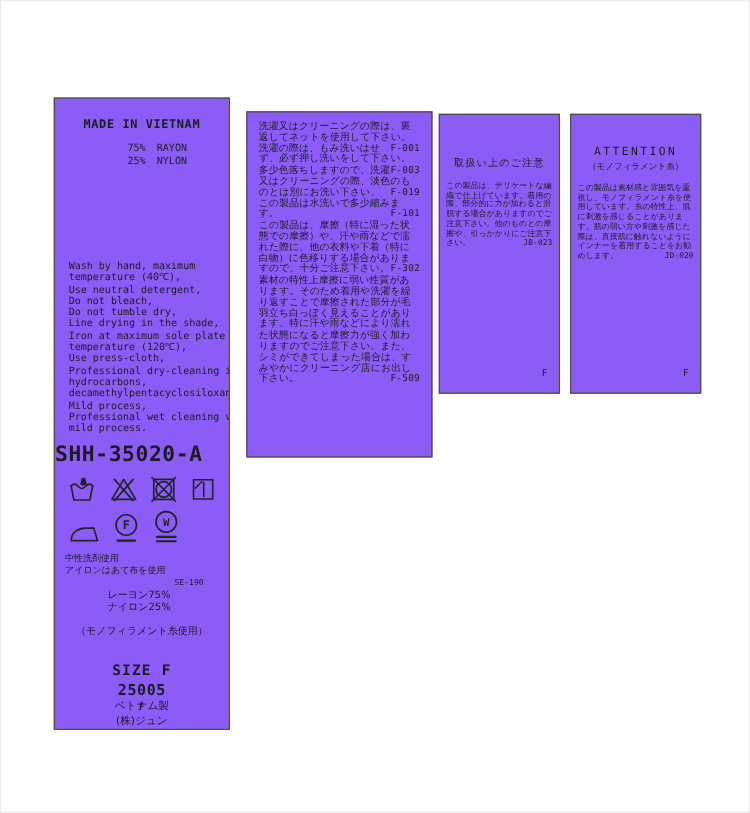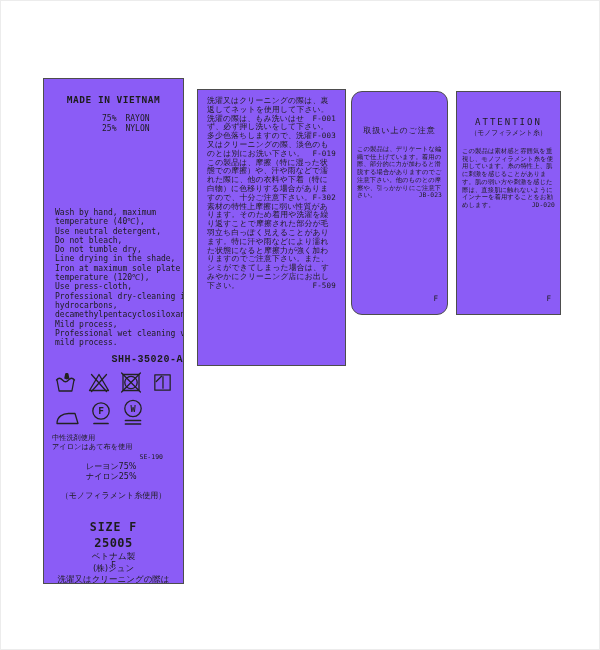--- a/index.html
+++ b/index.html
@@ -14,41 +14,41 @@
     box-sizing:border-box;overflow:hidden;
   }
   .mono{font-family:"DejaVu Sans Mono","Liberation Mono",monospace;}
 
   
   #panel1{left:42px;top:77px;width:141px;height:506px;}
   .origin{margin-top:15px;text-align:center;font-weight:bold;font-size:9.5px;letter-spacing:.5px;}
   .comp-en{margin-top:9px;margin-left:58px;font-size:8px;line-height:10px;}
   .comp-en-row{display:flex;gap:9px;}
   .care-en{margin-top:74px;padding-left:11px;font-size:8px;line-height:9.3px;white-space:nowrap;}
-  .style-no{margin-top:7px;text-align:right;font-weight:bold;font-size:10px;letter-spacing:.5px;font-family:Liberation Mono, monospace;}
+  .style-no{margin-top:7px;text-align:left;font-weight:bold;font-size:17px;letter-spacing:.5px;}
   .sym-row{display:flex;align-items:flex-end;padding-left:10px;margin-top:6px;gap:8px;}
   .sym-row svg{display:block;}
   .notes-jp{margin-top:6px;padding-left:8px;font-size:7.2px;line-height:9px;}
   .se-code{text-align:right;padding-right:20px;font-size:6.5px;margin-top:2px;}
   .comp-jp{padding:1px 16px 0 42px;font-size:8px;line-height:10px;}
   .comp-jp-row{display:flex;justify-content:flex-start;}
   .mono-note{margin-top:8px;text-align:center;font-size:8px;}
   .size-label{margin-top:19px;text-align:center;font-weight:bold;font-size:11.5px;letter-spacing:1px;}
   .product-code{margin-top:2px;text-align:center;font-weight:bold;font-size:12px;letter-spacing:.5px;}
   .cline{text-align:center;font-size:8.5px;line-height:9.5px;margin-top:2px;}
   .phone{text-align:center;font-size:8px;margin-top:1px;}
   .f-mark-bottom{position:absolute;bottom:13px;left:0;right:0;text-align:center;font-size:8px;}
 
   
   #panel2{left:196px;top:88px;width:149px;height:277px;padding:7px 9px 0 9px;}
   #panel2 .p{font-size:7.8px;line-height:8.8px;letter-spacing:.2px;}
   .code{float:right;font-family:"DejaVu Sans Mono","Liberation Mono",monospace;font-size:7.5px;}
 
   
-  #panel3{left:350px;top:90px;width:97px;height:224px;border-radius:11px;}
+  #panel3{left:350px;top:90px;width:97px;height:224px;}
   #panel4{left:455px;top:90px;width:105px;height:224px;}
   .p3-title{margin-top:33px;text-align:center;font-size:8px;letter-spacing:1px;}
   .p4-title{margin-top:25px;text-align:center;font-size:9px;letter-spacing:2px;font-family:"DejaVu Sans Mono","Liberation Mono",monospace;}
   .p4-sub{text-align:center;font-size:6.8px;margin-top:1px;}
   .small-body{margin-top:9px;padding:0 5px;font-size:6.3px;line-height:7.7px;letter-spacing:.1px;}
   .small-body .code{font-size:6.3px;}
   .f-mark-br{position:absolute;bottom:11px;right:9px;font-size:7.5px;}
 
   .icon{stroke:#222;fill:none;stroke-width:1.3;stroke-linecap:round;stroke-linejoin:round;}
   .icon text{stroke:none;fill:#222;font-family:"DejaVu Sans Mono","Liberation Mono",monospace;font-weight:bold;}
@@ -168,20 +168,24 @@
     </div>
     <div class="p">
       <span>洗濯の際は、もみ洗いはせず、必ず押し洗いをして下さい。</span>
       <span class="code">F-003</span>
     </div>
     <div class="p">
       <span>多少色落ちしますので、洗濯又はクリーニングの際、淡色のものとは別にお洗い下さい。</span>
       <span class="code">F-019</span>
     </div>
     <div class="p">
+      <span>この製品は水洗いで多少縮みます。</span>
+      <span class="code">F-101</span>
+    </div>
+    <div class="p">
       <span>この製品は、摩擦（特に湿った状態での摩擦）や、汗や雨などで濡れた際に、他の衣料や下着（特に白物）に色移りする場合がありますので、十分ご注意下さい。</span>
       <span class="code">F-302</span>
     </div>
     <div class="p">
       <span>素材の特性上摩擦に弱い性質があります。そのため着用や洗濯を繰り返すことで摩擦された部分が毛羽立ち白っぽく見えることがあります。特に汗や雨などにより濡れた状態になると摩擦力が強く加わりますのでご注意下さい。また、シミができてしまった場合は、すみやかにクリーニング店にお出し下さい。</span>
       <span class="code">F-509</span>
     </div>
   </div>
 
   <div class="panel" id="panel3">

